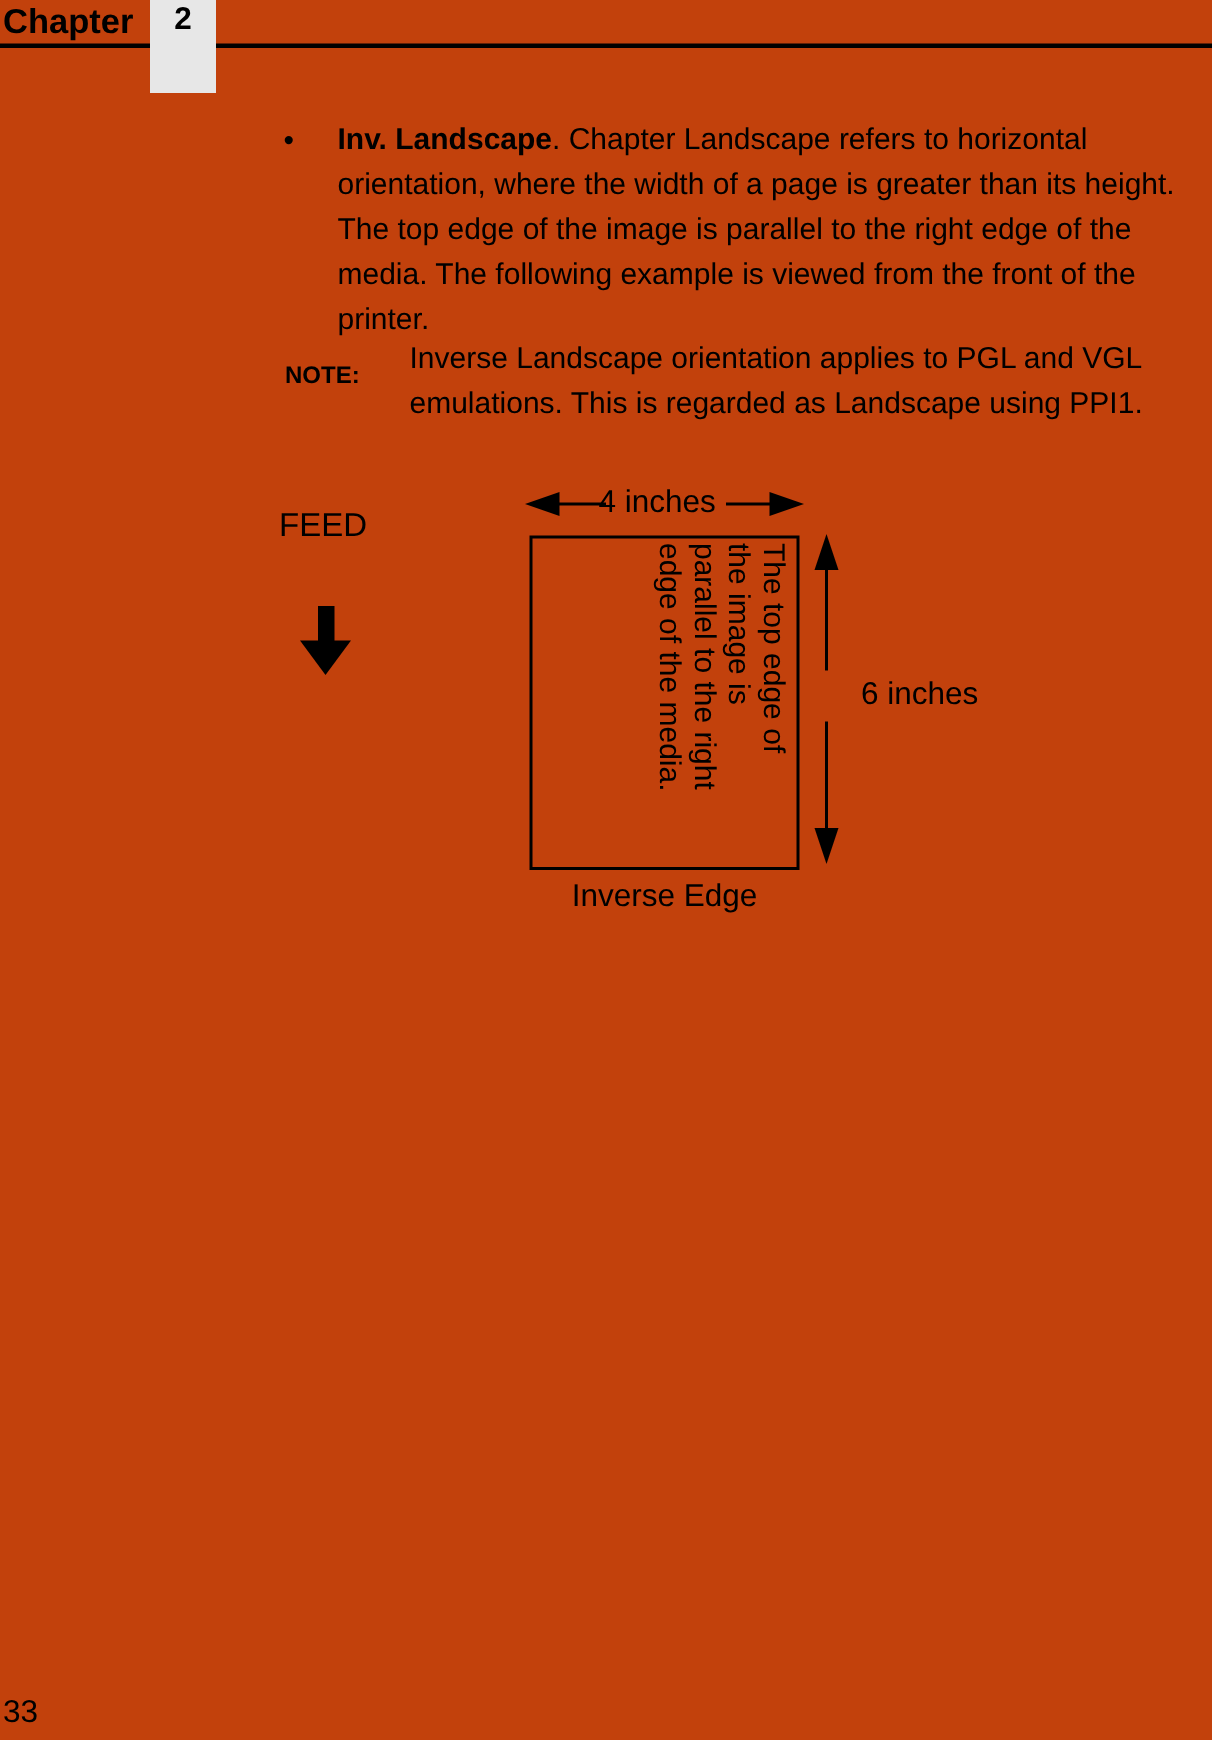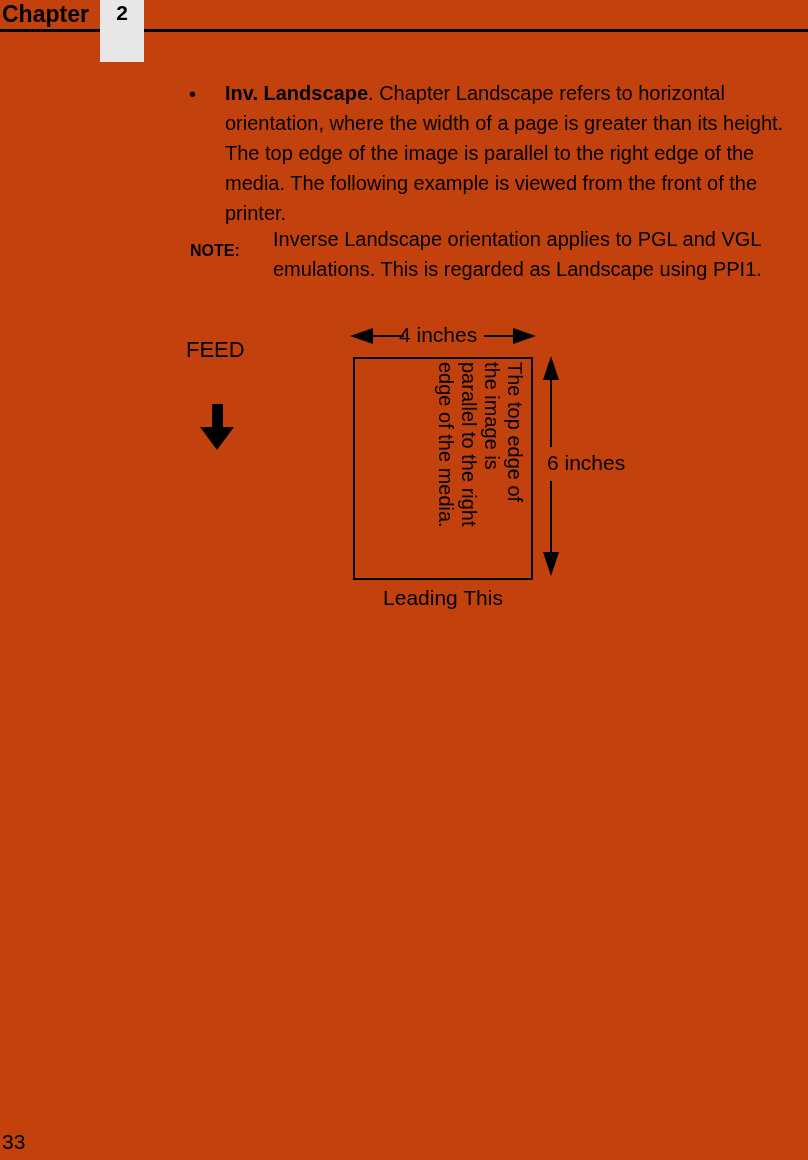--- a/index.html
+++ b/index.html
@@ -102,21 +102,21 @@
   .dim-v-head-top {
     position: absolute; left: 543px; top: 356px; width: 0; height: 0;
     border-left: 8px solid transparent; border-right: 8px solid transparent;
     border-bottom: 24px solid #000000;
   }
   .dim-v-line-top {
     position: absolute; left: 550px; top: 380px;
     width: 2px; height: 67px; background: #000000;
   }
   .dim-v-label {
-    position: absolute; left: 547px; top: 451px; font-size: 21px;
+    position: absolute; left: 574px; top: 451px; font-size: 21px;
   }
   .dim-v-line-bottom {
     position: absolute; left: 550px; top: 481px;
     width: 2px; height: 71px; background: #000000;
   }
   .dim-v-head-bottom {
     position: absolute; left: 543px; top: 552px; width: 0; height: 0;
     border-left: 8px solid transparent; border-right: 8px solid transparent;
     border-top: 24px solid #000000;
   }
@@ -175,18 +175,18 @@
         <div class="rt-line">edge of the media.</div>
       </div>
     </div>
 
     <div class="dim-v-head-top"></div>
     <div class="dim-v-line-top"></div>
     <div class="dim-v-label">6 inches</div>
     <div class="dim-v-line-bottom"></div>
     <div class="dim-v-head-bottom"></div>
 
-    <div class="leading-edge-label">Leading This</div>
+    <div class="leading-edge-label">Inverse Edge</div>
   </div>
 
   <div class="page-number">33</div>
 
 </div>
 
 </body></html>

